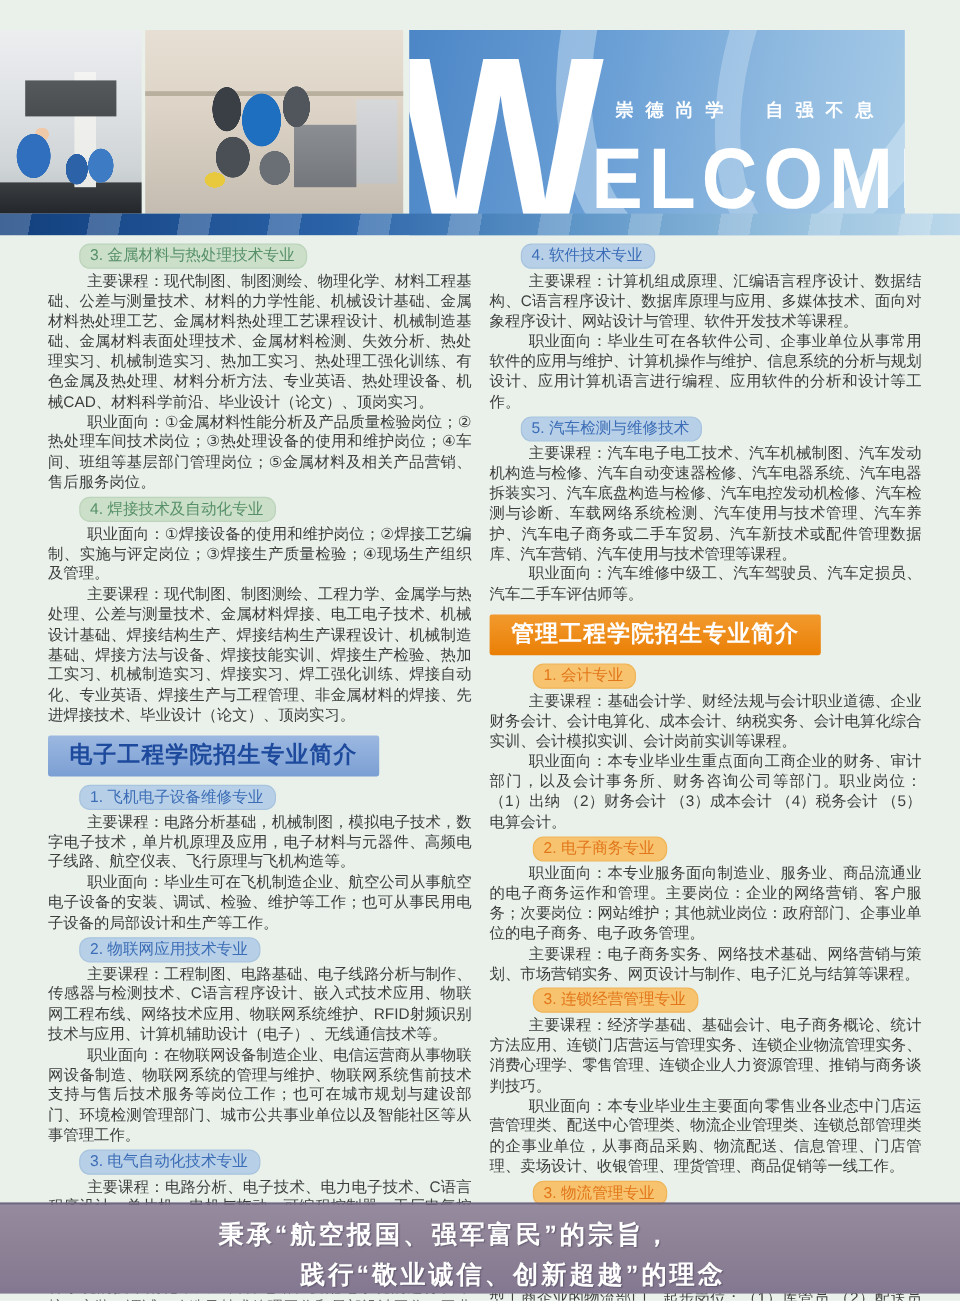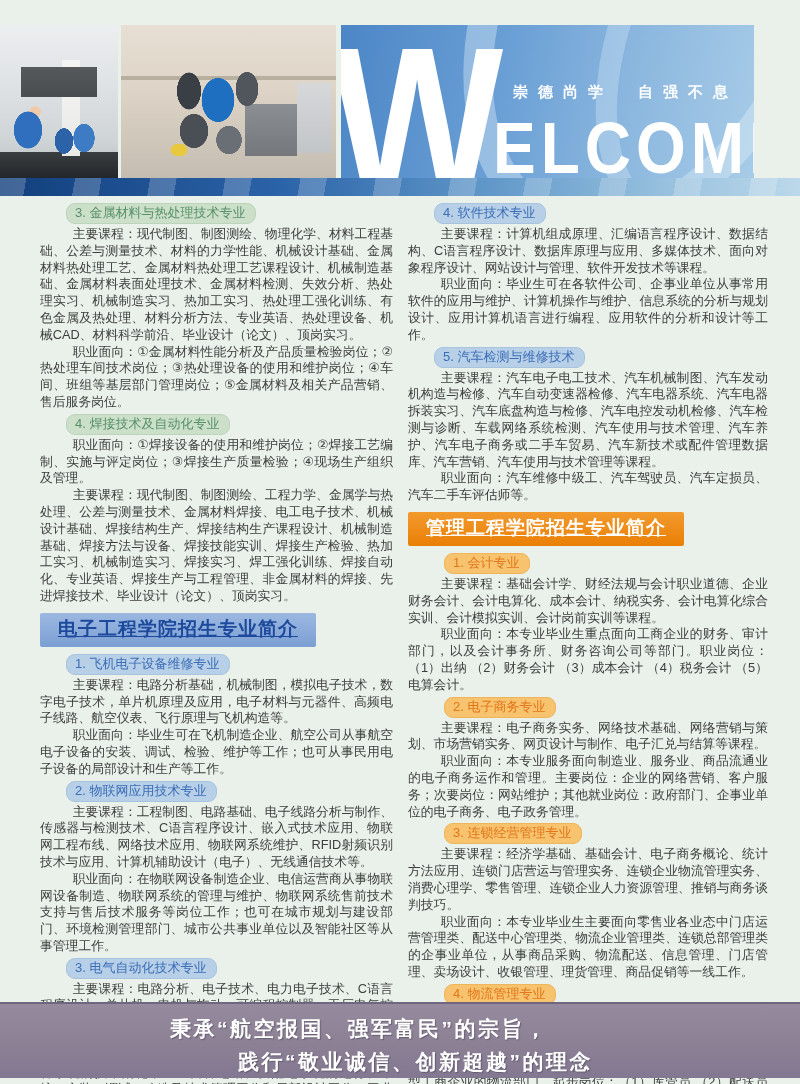--- a/index.html
+++ b/index.html
@@ -61,21 +61,21 @@
       linear-gradient(90deg,#123f7d 0%,#2b63a8 35%,#5e96c8 60%,#9cc4e0 85%,#bcd8ea 100%);
   }
 
   
   .column{position:absolute;top:200px;}
   .column.left{left:40px;width:353px;}
   .column.right{left:408px;width:360px;}
 
   .college-banner{
     width:fit-content;margin:8px 0 7px 0;padding:3px 18px 5px 18px;
-    font-size:19px;font-weight:bold;border-radius:2px;letter-spacing:1px;text-decoration:underline;
+    font-size:19px;font-weight:bold;border-radius:2px;letter-spacing:1px;
   }
   .banner-blue{background:linear-gradient(180deg,#9cb8e1,#7b9fd3);color:#1d4a9c;}
   .banner-orange{background:linear-gradient(180deg,#f29a2e,#ea7f05);color:#ffffff;}
 
   .tag{
     display:block;width:fit-content;margin:3px 0 2px 26px;padding:0 10px 1px 8px;
     font-size:13px;border-radius:9px;white-space:nowrap;
   }
   .tag-green{background:#cbdfc9;color:#579069;border:1px solid #bcd4ba;}
   .tag-blue{background:#b7d0e8;color:#3c6db6;border:1px solid #a7c3de;}
@@ -83,21 +83,21 @@
 
   .para{
     margin:0;font-size:12.8px;line-height:16.8px;color:#3e3e3e;
     text-align:justify;text-indent:2.55em;
   }
 
   
   .bottom-band{
     position:absolute;left:0;top:1002px;width:800px;height:76px;
     background:linear-gradient(180deg,#958a9e 0,#8b8094 55%,#837891 100%);
-    border-top:2px solid #6f6680;box-sizing:border-box;
+    border-top:2px solid #6f6680;box-sizing:border-box;padding-left:12px;
   }
   .slogan-line{
     color:#ffffff;font-weight:bold;font-size:21px;letter-spacing:2.5px;
     text-shadow:1px 1px 1px rgba(60,50,70,.45);white-space:nowrap;
   }
   .slogan-line.line1{margin:11px 0 5px 170px;}
   .slogan-line.line2{margin:0 0 0 238px;}
 </style>
 </head>
 <body>
@@ -157,30 +157,30 @@
         <p class="para">职业面向：汽车维修中级工、汽车驾驶员、汽车定损员、汽车二手车评估师等。</p>
       </div>
       <div class="college-banner banner-orange">管理工程学院招生专业简介</div>
       <div class="major">
         <span class="tag tag-orange">1. 会计专业</span>
         <p class="para">主要课程：基础会计学、财经法规与会计职业道德、企业财务会计、会计电算化、成本会计、纳税实务、会计电算化综合实训、会计模拟实训、会计岗前实训等课程。</p>
         <p class="para">职业面向：本专业毕业生重点面向工商企业的财务、审计部门，以及会计事务所、财务咨询公司等部门。职业岗位：（1）出纳 （2）财务会计 （3）成本会计 （4）税务会计 （5）电算会计。</p>
       </div>
       <div class="major">
         <span class="tag tag-orange">2. 电子商务专业</span>
+        <p class="para">职业面向：本专业服务面向制造业、服务业、商品流通业的电子商务运作和管理。主要岗位：企业的网络营销、客户服务；次要岗位：网站维护；其他就业岗位：政府部门、企事业单位的电子商务、电子政务管理。</p>
         <p class="para">主要课程：电子商务实务、网络技术基础、网络营销与策划、市场营销实务、网页设计与制作、电子汇兑与结算等课程。</p>
-        <p class="para">职业面向：本专业服务面向制造业、服务业、商品流通业的电子商务运作和管理。主要岗位：企业的网络营销、客户服务；次要岗位：网站维护；其他就业岗位：政府部门、企事业单位的电子商务、电子政务管理。</p>
       </div>
       <div class="major">
         <span class="tag tag-orange">3. 连锁经营管理专业</span>
         <p class="para">主要课程：经济学基础、基础会计、电子商务概论、统计方法应用、连锁门店营运与管理实务、连锁企业物流管理实务、消费心理学、零售管理、连锁企业人力资源管理、推销与商务谈判技巧。</p>
         <p class="para">职业面向：本专业毕业生主要面向零售业各业态中门店运营管理类、配送中心管理类、物流企业管理类、连锁总部管理类的企事业单位，从事商品采购、物流配送、信息管理、门店管理、卖场设计、收银管理、理货管理、商品促销等一线工作。</p>
       </div>
       <div class="major">
-        <span class="tag tag-orange">4. 物流管理专业</span>
+        <span class="tag tag-orange">3. 物流管理专业</span>
         <p class="para">主要课程：配送中心运作管理、物流服务营销、仓储管理、物流采购管理、国际物流与货代、运输管理、供应链软件实训等课程。</p>
         <p class="para">职业面向：本专业毕业生重点面向第三方物流公司和大中型工商企业的物流部门。起步岗位：（1）库管员 （2）配送员 （3）客户服务员（4）信息员；后续岗位：（1）仓储主管（2）运输主管（3）配送主管。</p>
       </div>
     </div>
 
   <div class="bottom-band">
     <div class="slogan-line line1">秉承“航空报国、强军富民”的宗旨，</div>
     <div class="slogan-line line2">践行“敬业诚信、创新超越”的理念</div>
   </div>
 

